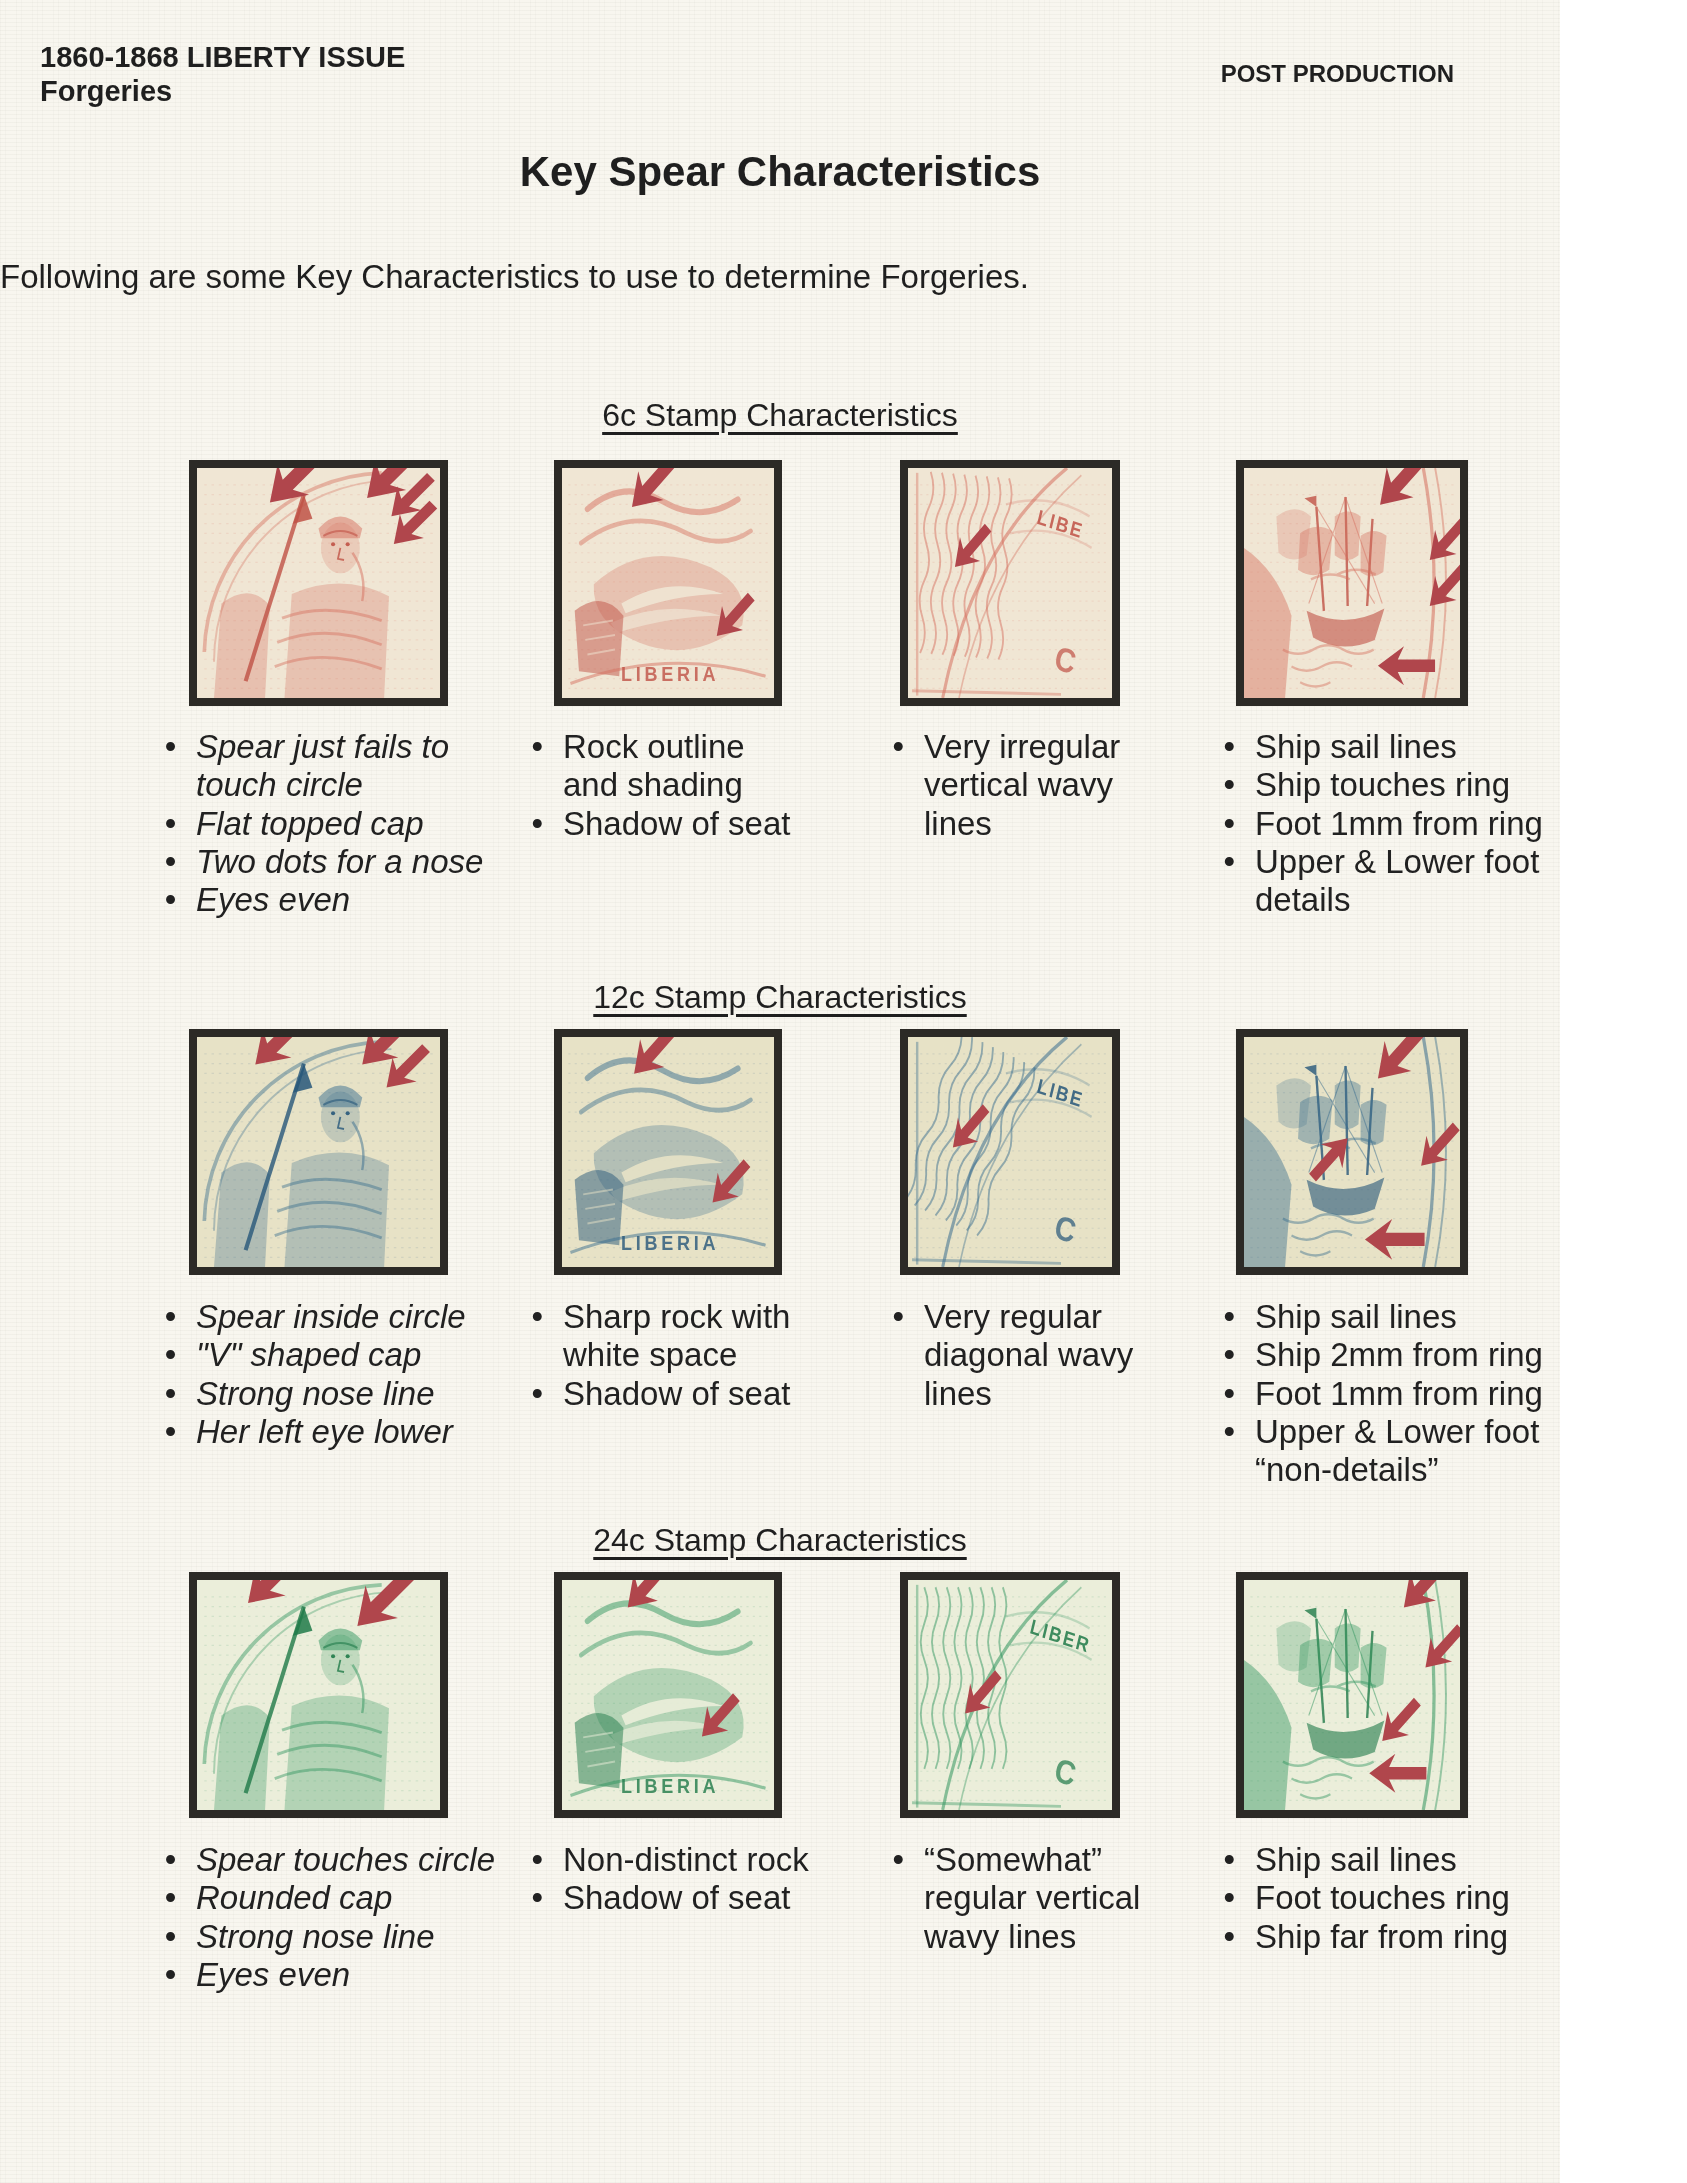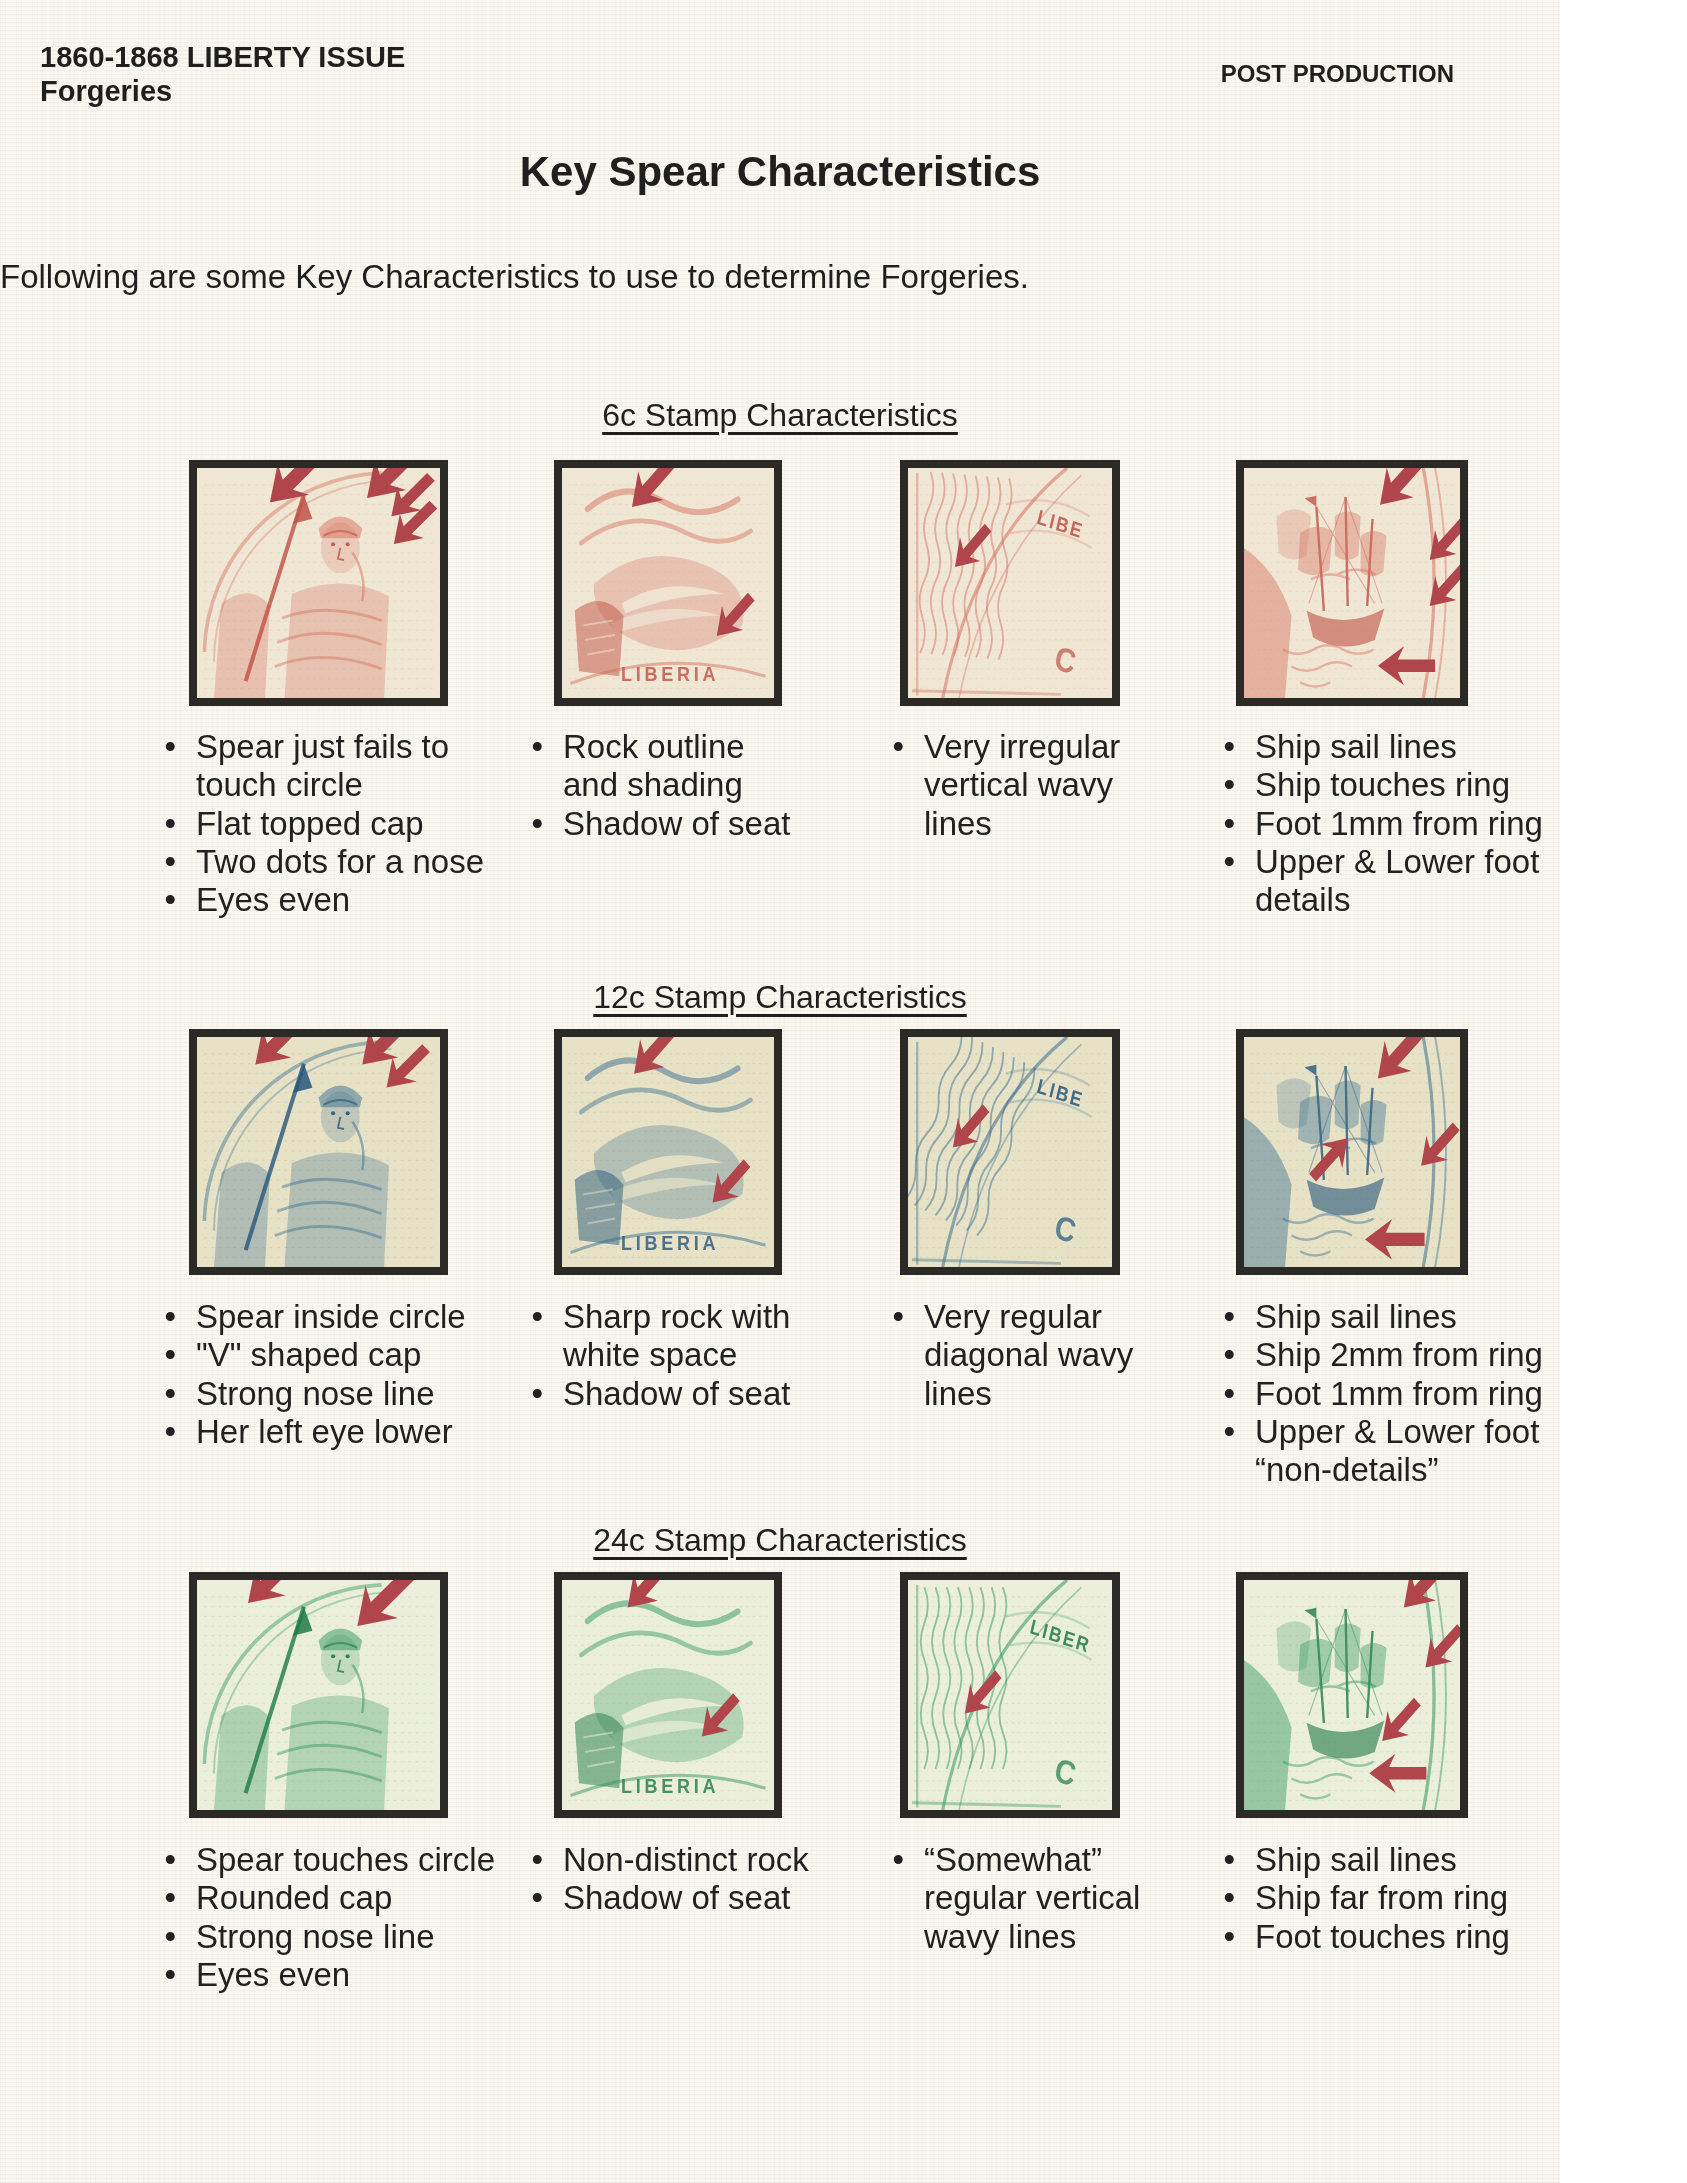--- a/index.html
+++ b/index.html
@@ -22,21 +22,21 @@
     position:absolute;left:0;width:100%;text-align:center;margin:0;
     font-size:32px;font-weight:400;
     text-decoration:underline;text-decoration-thickness:2.6px;text-underline-offset:6px;
   }
   .stamp-row,.bullet-row{
     position:absolute;left:0;width:1687px;
     display:grid;
     grid-template-columns:162px 367px 361px 331px 423px;
     align-items:start;
   }
-  .col1{grid-column:2;} .col2{grid-column:3;} .col3{grid-column:4;} .col4{grid-column:5;}
+  .col1{grid-column:2;font-style:italic;} .col2{grid-column:3;} .col3{grid-column:4;} .col4{grid-column:5;}
   .stamp{
     box-sizing:border-box;height:246px;
     border:8.6px solid #2c2a26;
     background:#eee;
   }
   .m1{width:259px;margin-left:26.5px;}
   .m2{width:228px;margin-left:25px;}
   .m3{width:220px;margin-left:10px;}
   .m4{width:232px;margin-left:15px;}
   .stamp svg{display:block;width:100%;height:100%;}
@@ -462,19 +462,19 @@
       <li><span>Non-distinct rock</span></li>
       <li><span>Shadow of seat</span></li>
     </ul>
     <ul class="blist col3">
       <li><span>“Somewhat”
 regular vertical
 wavy lines</span></li>
     </ul>
     <ul class="blist col4">
       <li><span>Ship sail lines</span></li>
+      <li><span>Foot touches ring</span></li>
       <li><span>Ship far from ring</span></li>
-      <li><span>Foot touches ring</span></li>
     </ul>
   </div>
 
 </div>
 
 
 </body></html>

